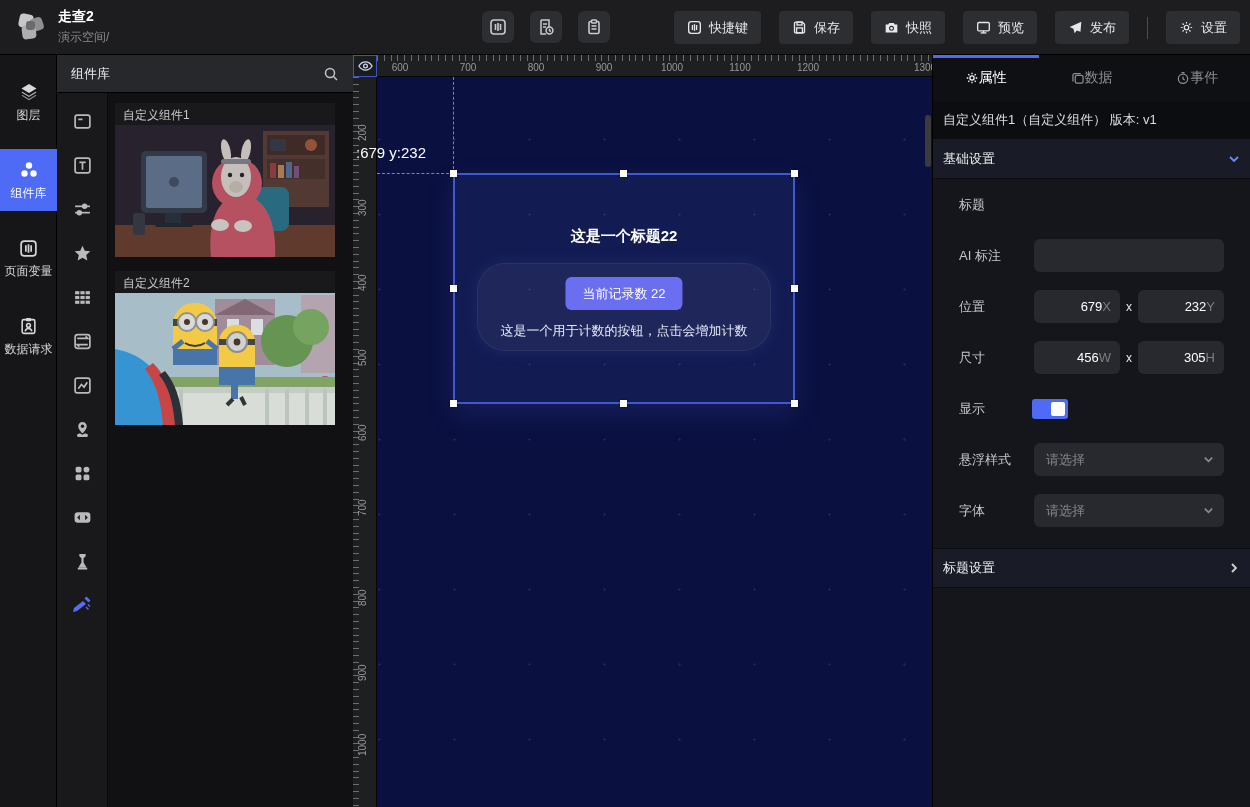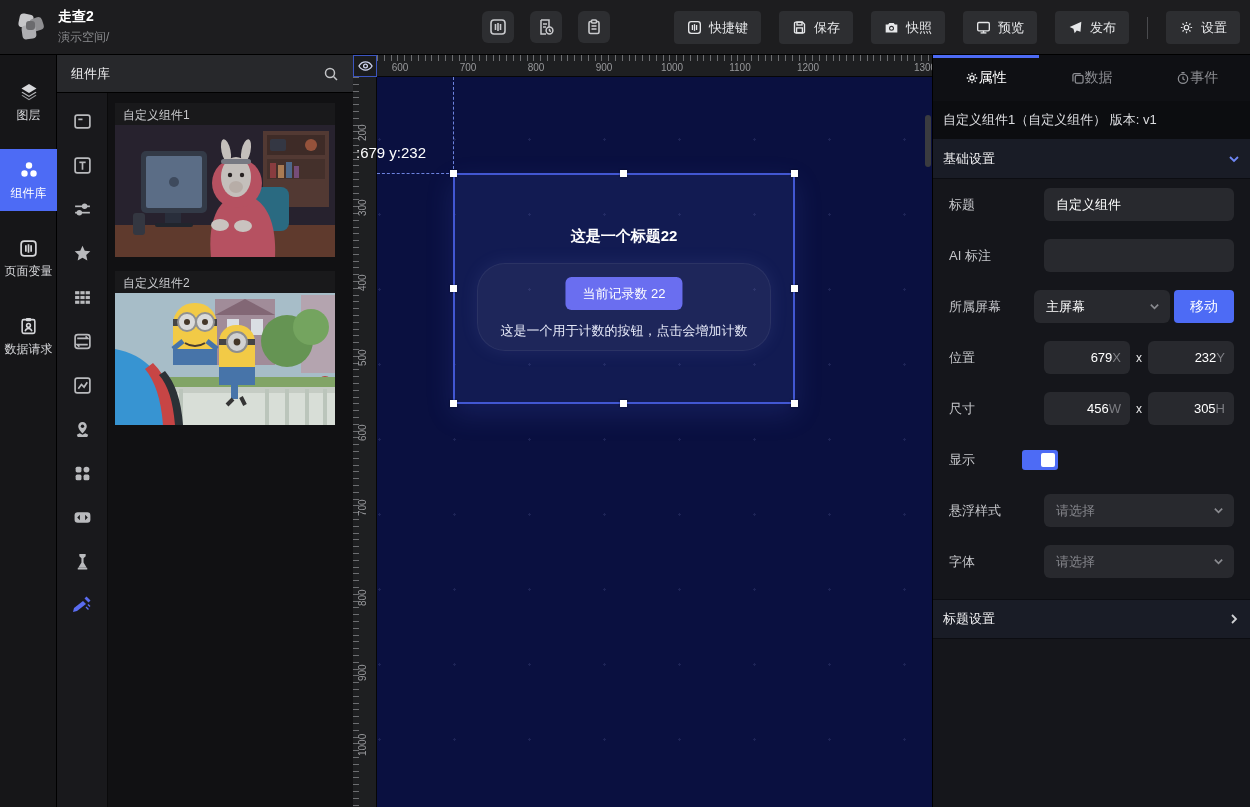--- a/index.html
+++ b/index.html
@@ -107,21 +107,21 @@
   .insp-tab.active::before { content:""; position:absolute; left:0; top:0; width:100%; height:3px;
     background:#4d6bf5; }
   .insp-info { height:38px; background:#0c0d10; display:flex; align-items:center;
     padding:0 10px; color:#dcdde0; font-size:13px; white-space:nowrap; overflow:hidden; }
   .sec-header { height:40px; background:#191c26; display:flex; align-items:center;
     padding:0 10px; color:#f0f0f2; font-size:13px; cursor:pointer;
     border-bottom:1px solid #0c0d12; }
   .sec-header .chev { margin-left:auto; color:#6f87f5; display:flex; }
   .sec-header.collapsed { margin-top:12px; border-top:1px solid #0c0d12; }
   .sec-header.collapsed .chev { color:#d0d1d4; }
-  .field-row { height:51px; display:flex; align-items:center; padding:0 16px; }
+  .field-row { height:51px; display:flex; align-items:center; padding:0 26px; }
   .field-label { color:#c6c7cb; font-size:13px; }
   .field-ctrl { margin-left:auto; display:flex; align-items:center; }
   .t-input { width:190px; height:33px; background:#28292e; border-radius:6px;
     color:#fff; font-size:13px; display:flex; align-items:center; padding:0 12px;
     white-space:nowrap; overflow:hidden; cursor:text; }
   .t-select { height:33px; background:#28292e; border-radius:6px; color:#fff; font-size:13px;
     display:flex; align-items:center; padding:0 10px 0 12px; cursor:pointer; }
   .t-select .ph { color:#85868c; }
   .t-select .chev { margin-left:auto; color:#8a8b90; display:flex; }
   .sel-w { width:190px; }
@@ -584,47 +584,30 @@
       <span>基础设置</span>
       <span class="chev">
         <svg width="12" height="12" viewBox="0 0 12 12" fill="none" stroke="currentColor" stroke-width="1.8">
             <path d="M2 4l4 4 4-4"></path>
           </svg>
       </span>
     </div>
 
     <div class="field-row">
       <span class="field-label">标题</span>
-      <span class="field-ctrl">
-          <span class="t-input">自定义组件</span>
-        </span>
     </div>
 
     <div class="field-row">
       <span class="field-label">AI 标注</span>
       <span class="field-ctrl">
           <span class="t-input"></span>
         </span>
     </div>
 
 
-    <div class="field-row">
-      <span class="field-label">所属屏幕</span>
-      <span class="field-ctrl">
-        <span class="t-select sel-screen">
-          <span>主屏幕</span>
-          <span class="chev">
-            <svg width="11" height="11" viewBox="0 0 12 12" fill="none" stroke="currentColor" stroke-width="1.8">
-                <path d="M2 4l4 4 4-4"></path>
-              </svg>
-          </span>
-        </span>
-        <span class="move-btn">移动</span>
-      </span>
-    </div>
 
     <div class="field-row">
       <span class="field-label">位置</span>
       <span class="field-ctrl">
         <span class="num-input">
           <span class="val">679</span>
           <span class="suf">X</span>
         </span>
         <span class="dim-sep">x</span>
         <span class="num-input">

